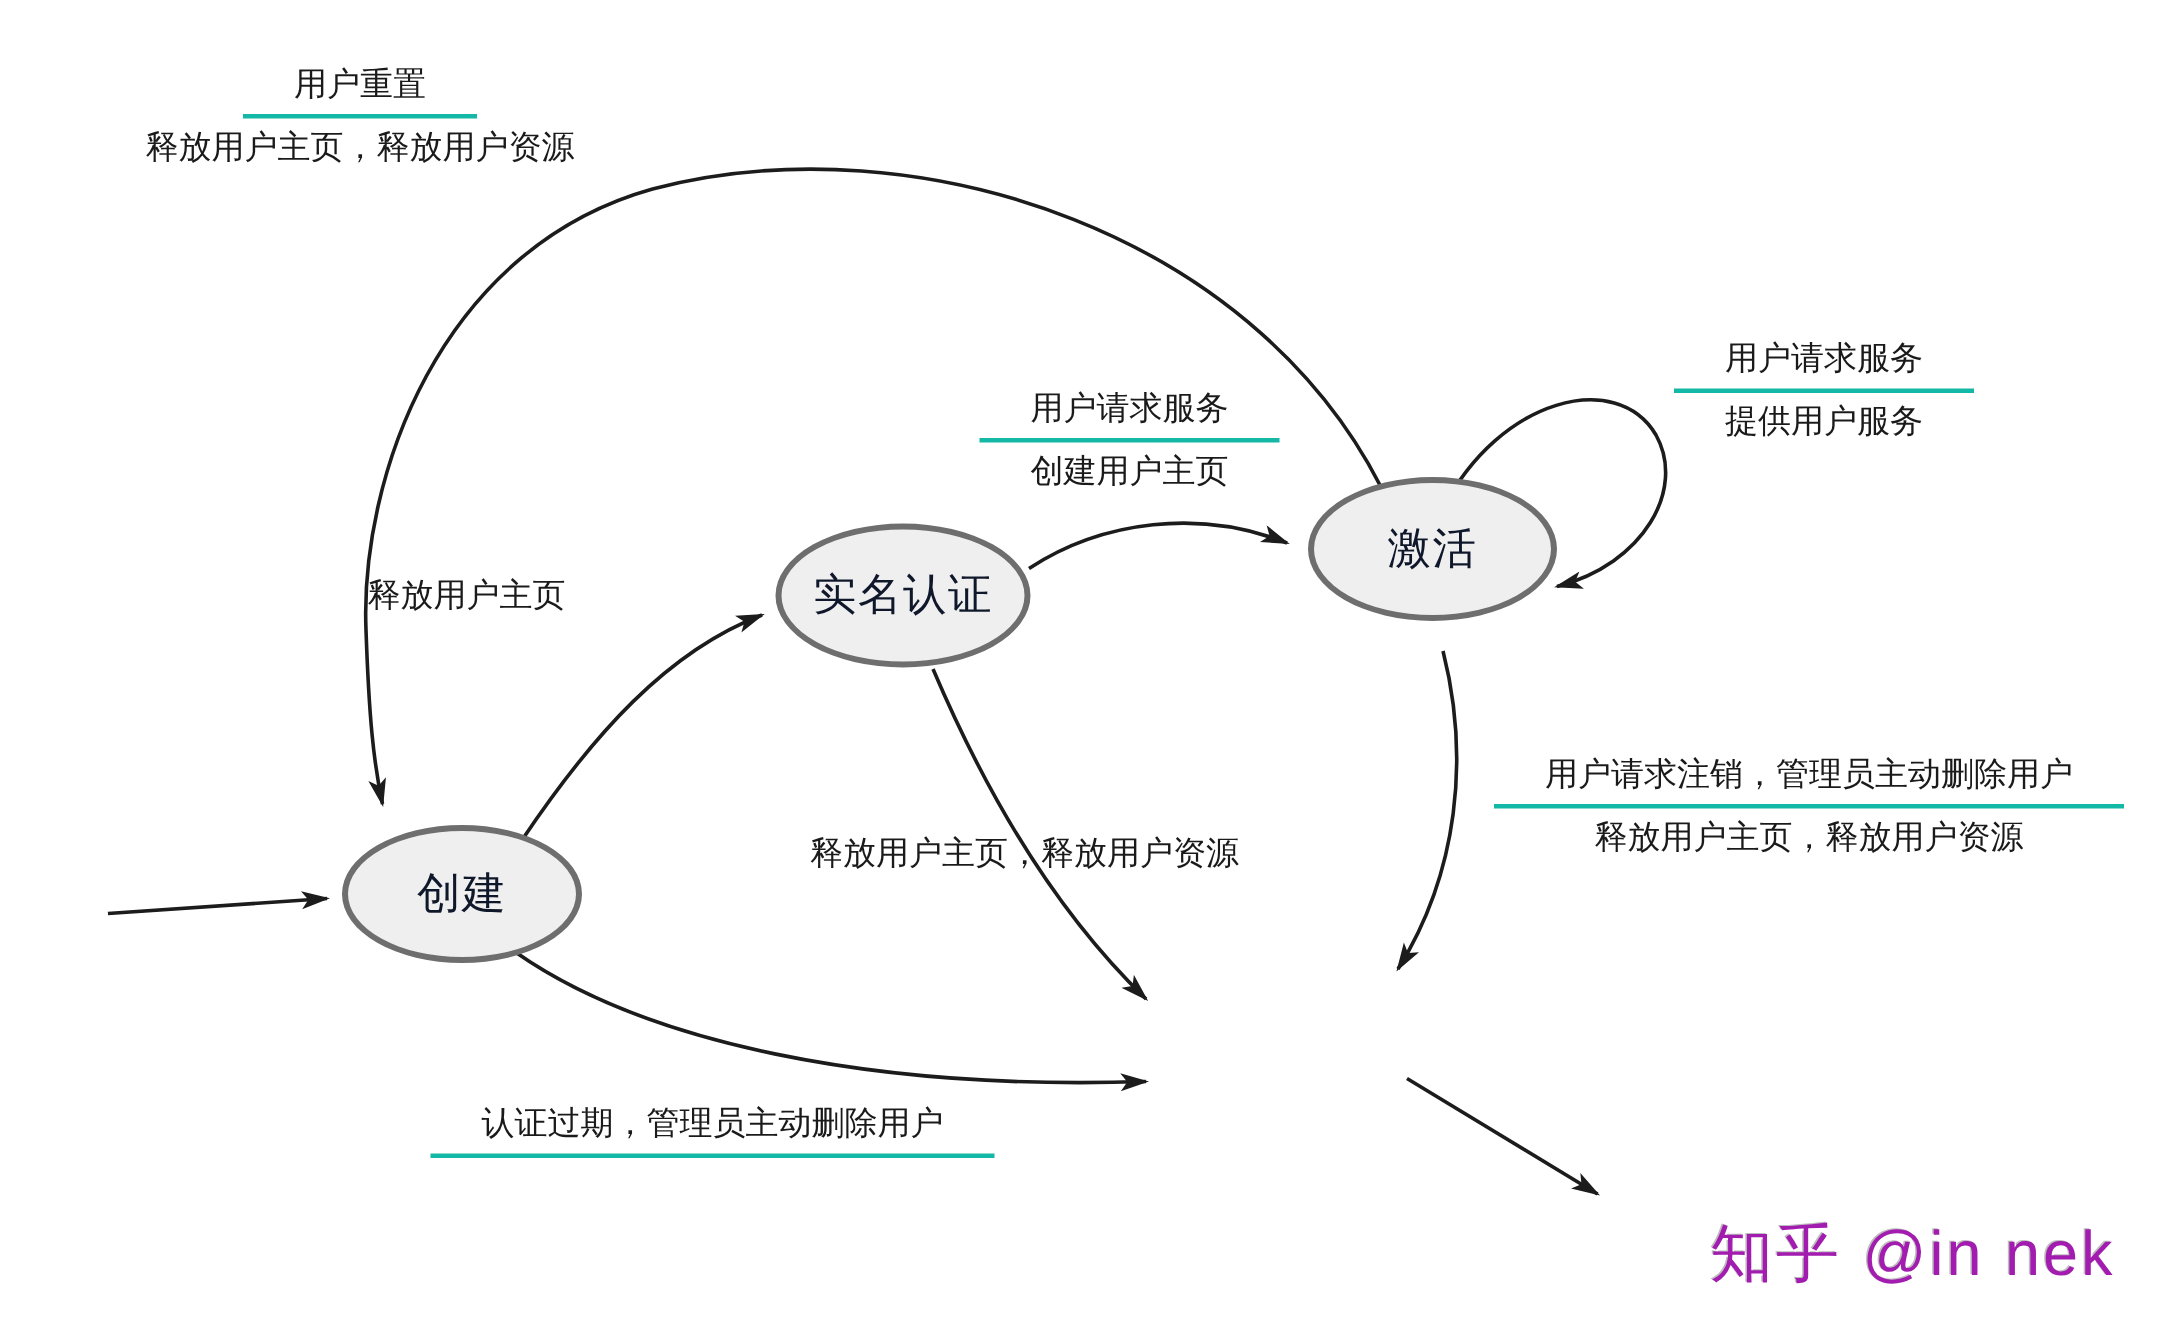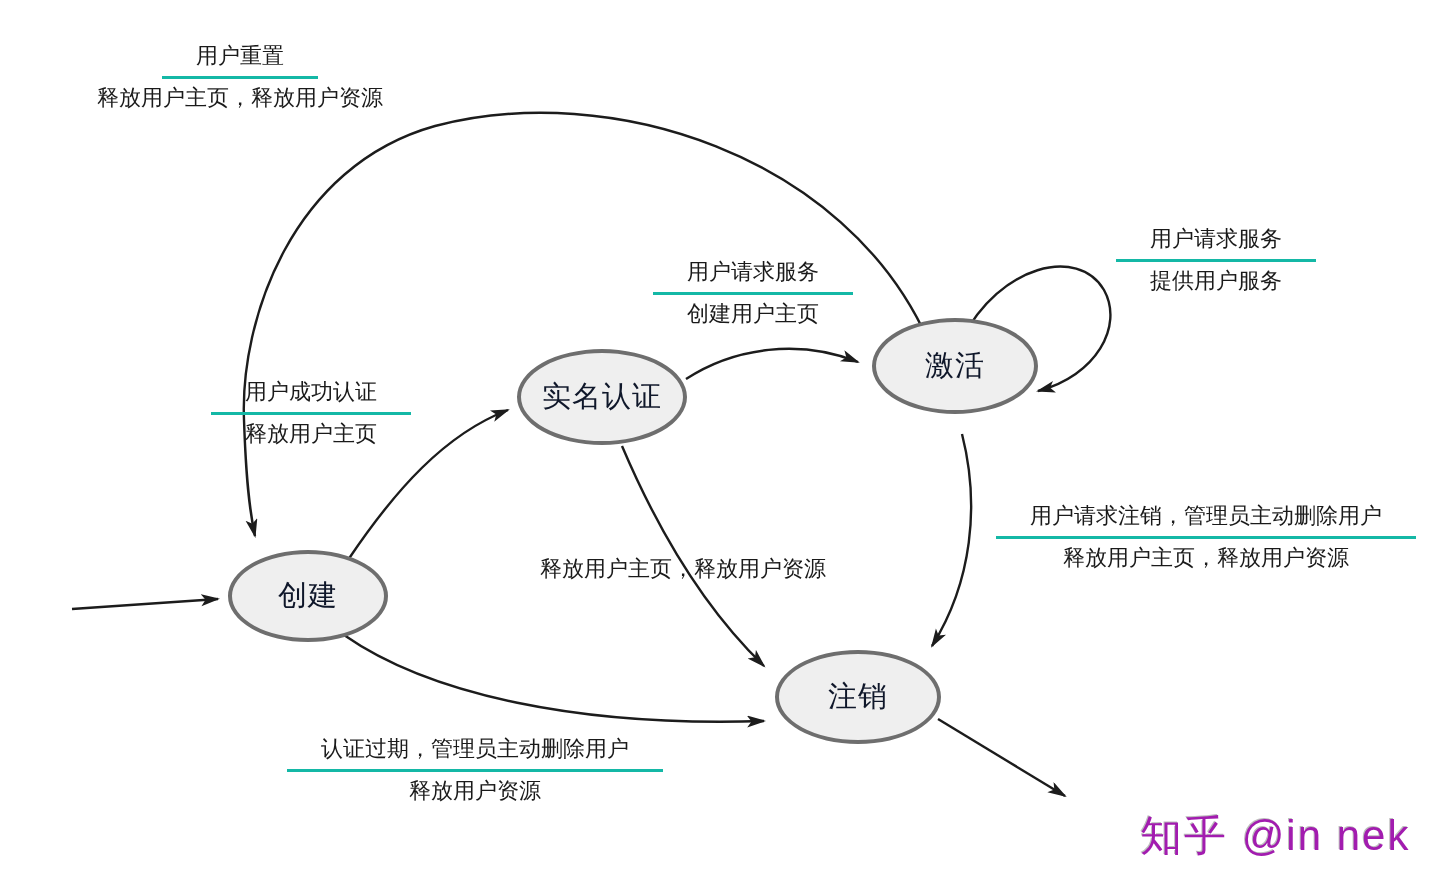--- a/index.html
+++ b/index.html
@@ -100,31 +100,27 @@
 
   <div class="state state-create">
     <span class="state-label">创建</span>
   </div>
   <div class="state state-realname">
     <span class="state-label">实名认证</span>
   </div>
   <div class="state state-activated">
     <span class="state-label">激活</span>
   </div>
-  <div class="state state-deregistered">
-    <span class="state-label">注销</span>
-  </div>
 
   <div class="edge-label lbl-reset">
     <span class="line1">用户重置</span>
     <span class="line2">释放用户主页，释放用户资源</span>
   </div>
 
   <div class="edge-label lbl-auth-success">
-    <span class="line1">用户成功认证</span>
     <span class="line2">释放用户主页</span>
   </div>
 
   <div class="edge-label lbl-request-activate">
     <span class="line1">用户请求服务</span>
     <span class="line2">创建用户主页</span>
   </div>
 
   <div class="edge-label lbl-request-service">
     <span class="line1">用户请求服务</span>
@@ -135,18 +131,17 @@
     <span class="line1">用户请求注销，管理员主动删除用户</span>
     <span class="line2">释放用户主页，释放用户资源</span>
   </div>
 
   <div class="edge-label lbl-activation-expire">
     <span class="line2">释放用户主页，释放用户资源</span>
   </div>
 
   <div class="edge-label lbl-auth-expire">
     <span class="line1">认证过期，管理员主动删除用户</span>
-    <span class="line2">释放用户资源</span>
   </div>
 
   <div class="watermark">知乎 @in nek</div>
 
 </div>
 
 </body></html>

